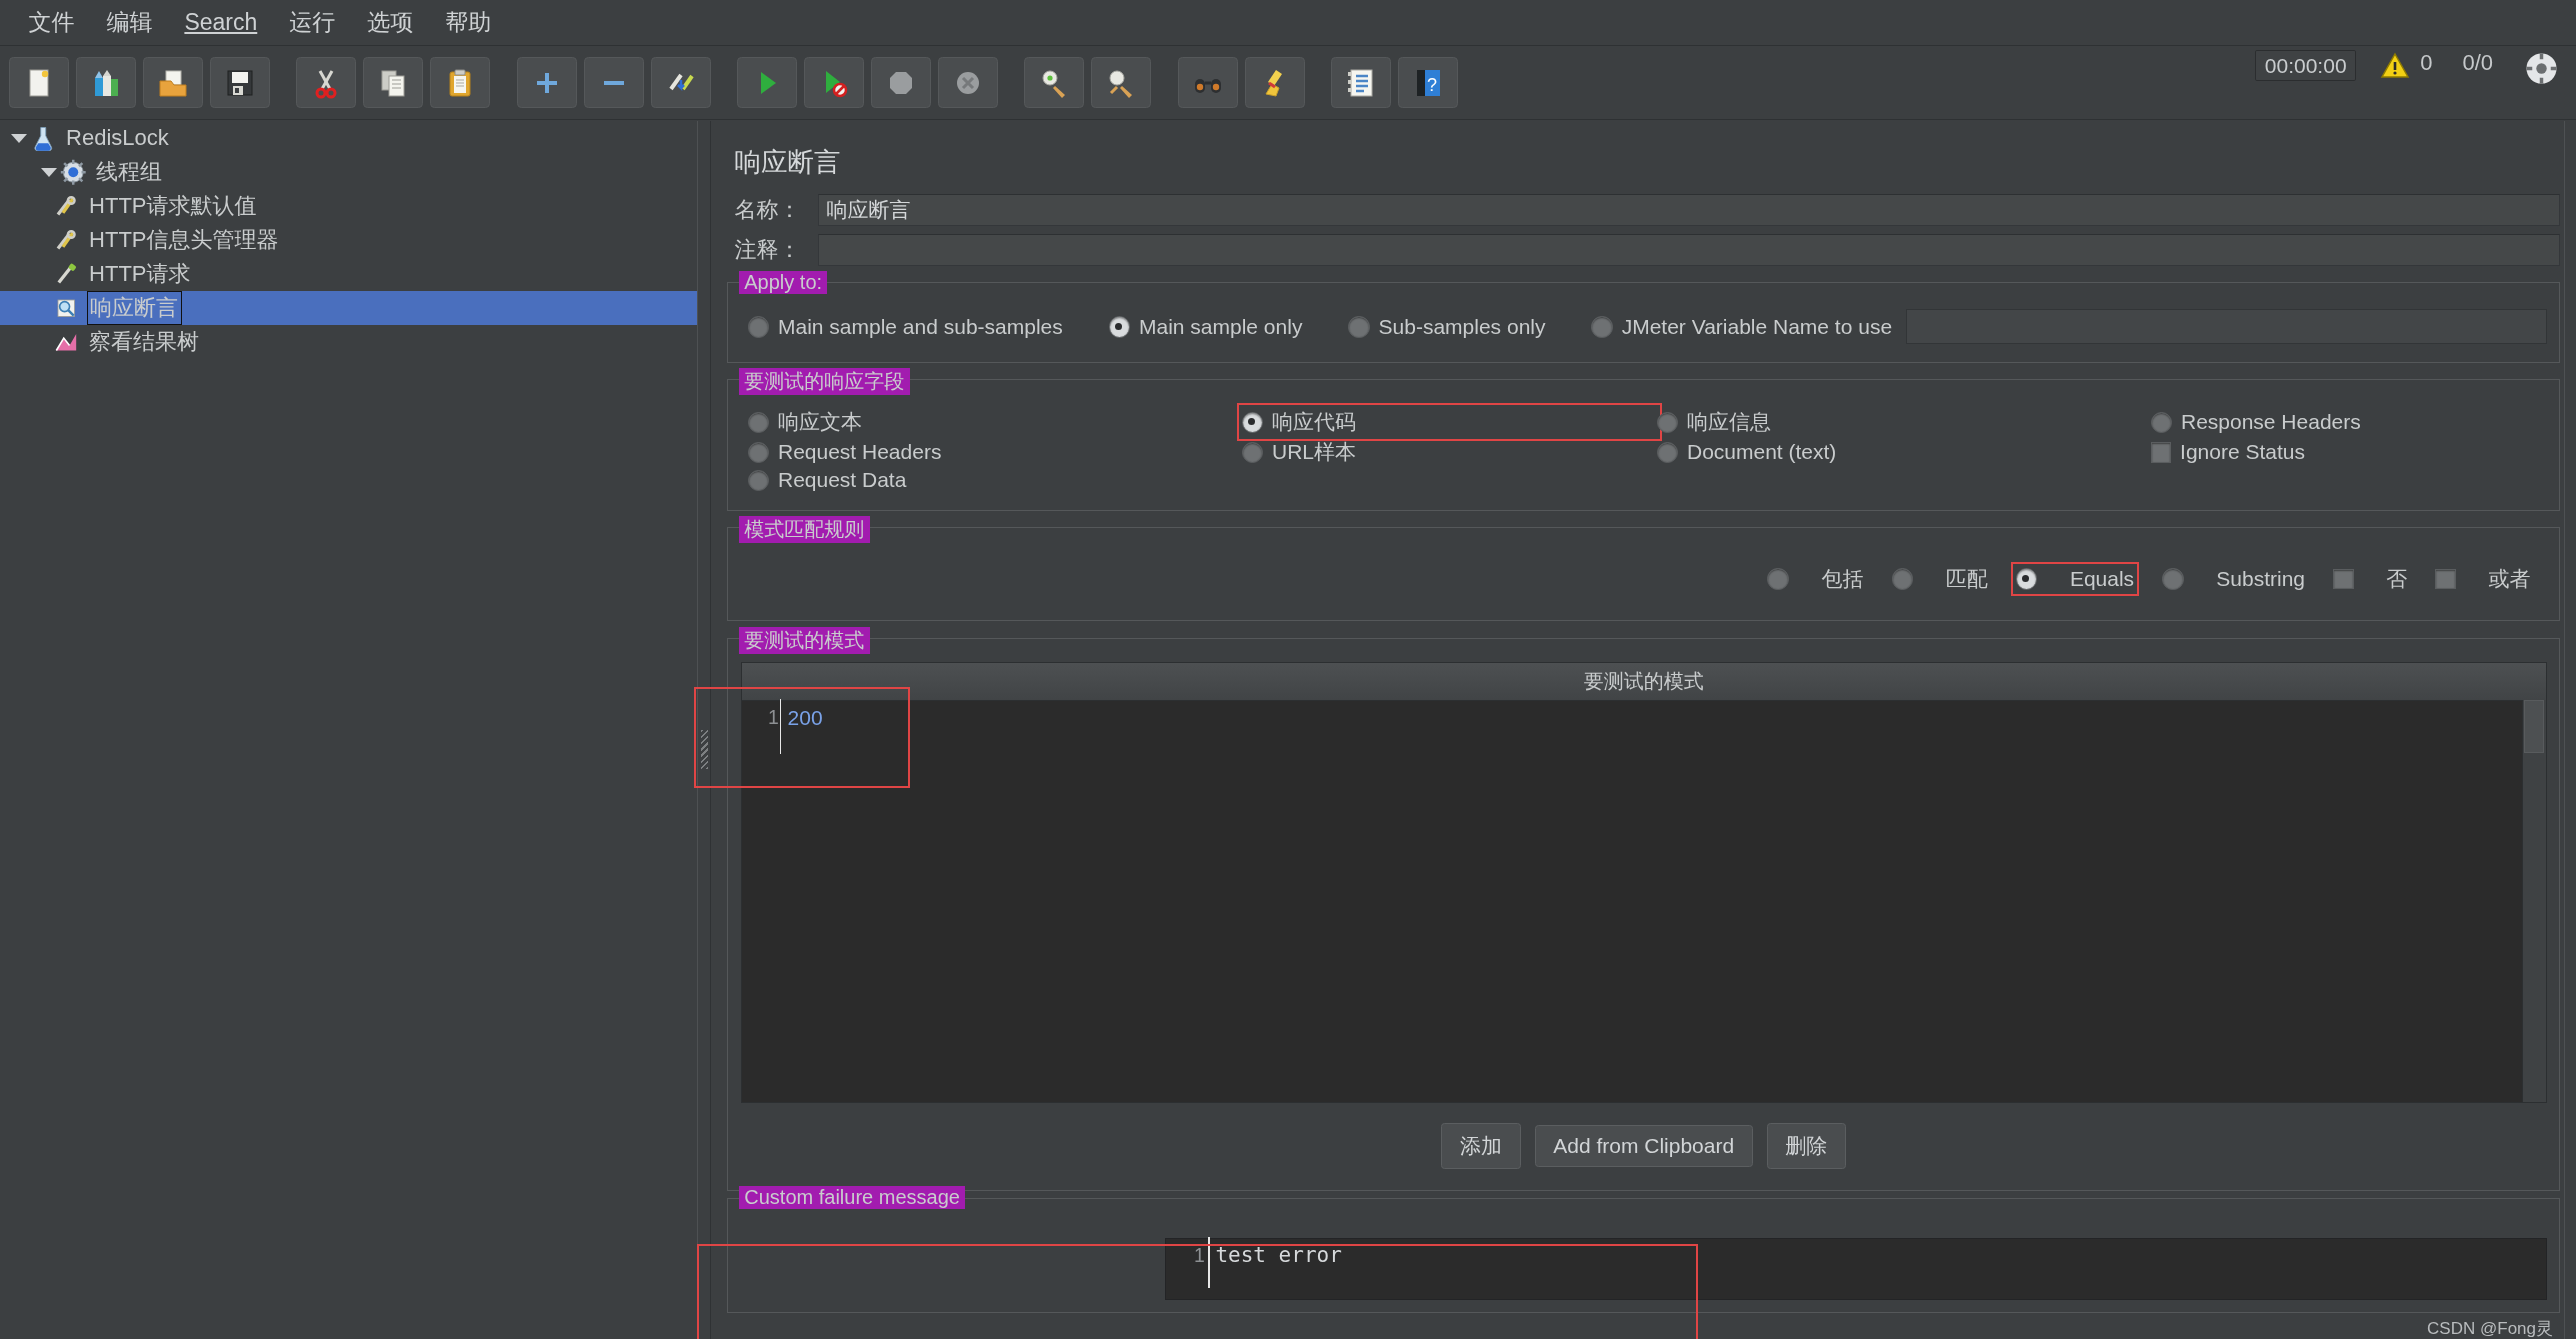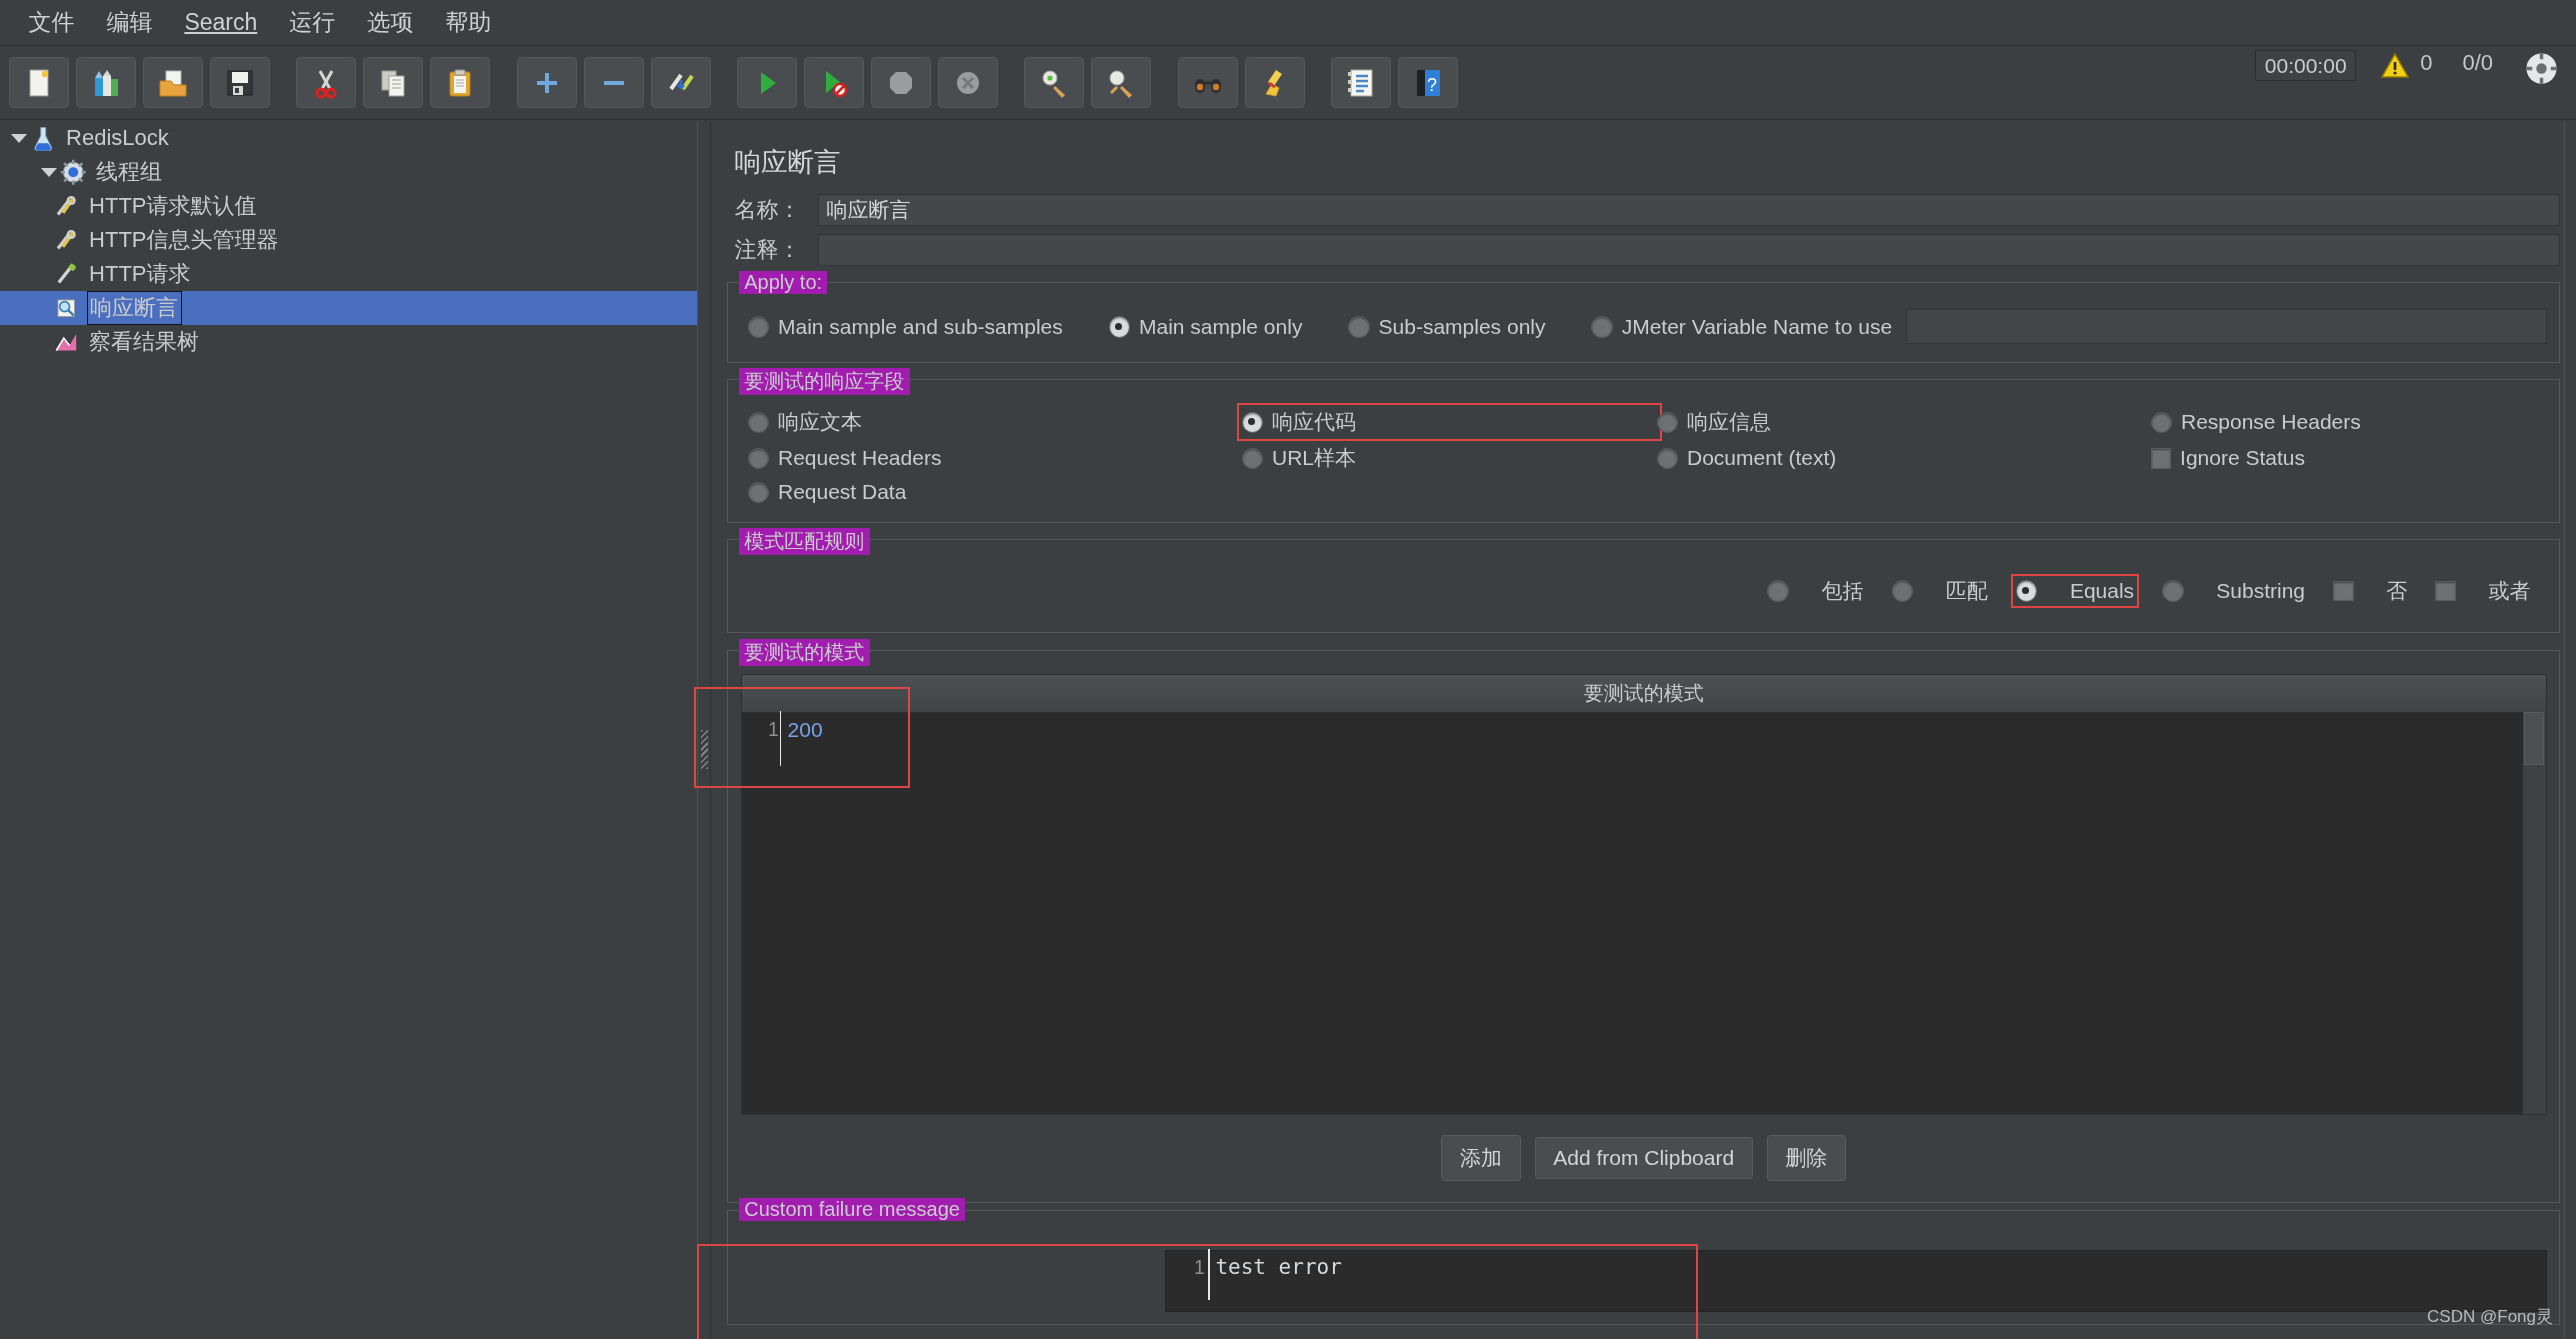--- a/index.html
+++ b/index.html
@@ -208,21 +208,21 @@
     width: 706px; height: 35px;
     background: #434648;
     border: 0.9px solid #323537;
     box-sizing: border-box;
   }
 
   
   #respfields {
     display: grid;
     grid-template-columns: 494px 415px 494px auto;
-    row-gap: 8px;
+    row-gap: 2px;
     padding: 5.3px 0 5.3px 7px;
   }
   
   #rules-row {
     display:flex; align-items:center; justify-content:flex-end;
     padding: 14px 16px 14px 0;
   }
   #rules-row .radio, #rules-row .checkbox { margin-left: 28px; gap: 24px; }
 
   
@@ -296,21 +296,21 @@
     color:#d6d9db; font-size: 21px; padding-top: 4.4px;
     font-family: "DejaVu Sans Mono","Liberation Mono", monospace;
     position: relative;
   }
   #cfm-text .caret {
     position:absolute; left:-7px; top:-1.8px; width:1.8px; height:51px; background:#e8e8e8;
   }
 
   #watermark {
     position: absolute;
-    right: 23px; bottom: 12px;
+    right: 23px; bottom: 0;
     color: #b9bcbe; font-size: 17px;
   }
   #right-scroll {
     position:absolute; right: 0; top: 121px; bottom: 0; width: 10.6px;
     background: #3c3f41; border-left: 0.9px solid #4e5153;
   }
 </style>
 </head>
 <body>
 

